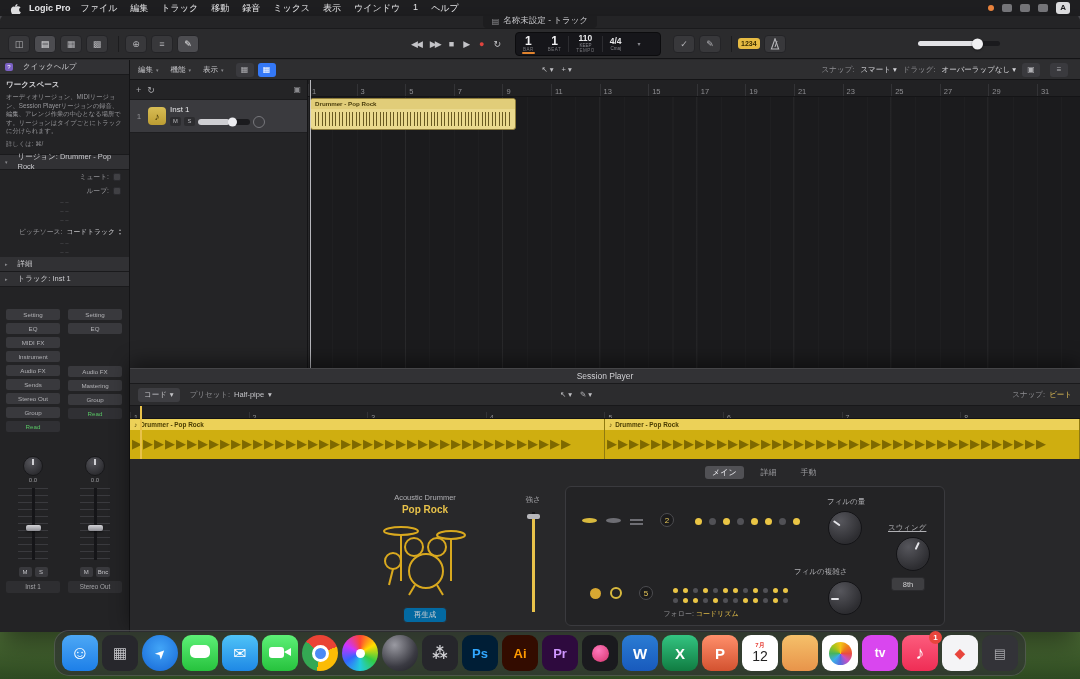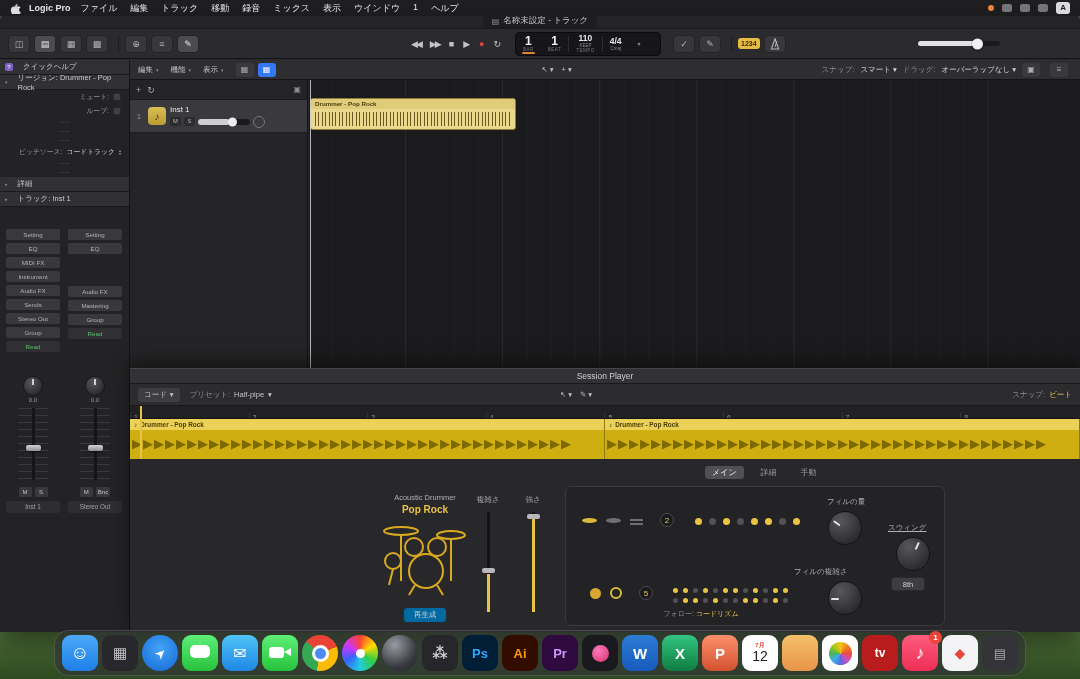--- a/index.html
+++ b/index.html
@@ -202,21 +202,21 @@
   .ic-affinity::after{content:"";position:absolute;width:17px;height:17px;border-radius:50%;background:radial-gradient(circle at 38% 32%,#ff79bd,#d6336c);}
   .ic-word{background:linear-gradient(#2b7cd3,#185abd);}
   .ic-excel{background:linear-gradient(#33c481,#107c41);}
   .ic-ppt{background:linear-gradient(#ff8f6b,#d35230);}
   .ic-calendar{background:#fff;flex-direction:column;gap:0;}
   .cal-m{font-size:6px;color:#e8453c;line-height:7px;font-weight:bold;}
   .cal-d{font-size:14px;color:#222;line-height:15px;font-weight:normal;}
   .ic-orange{background:linear-gradient(#f5c06a,#e8944a);}
   .ic-photos{background:#fff;}
   .ic-photos::after{content:"";position:absolute;width:23px;height:23px;border-radius:50%;background:conic-gradient(#f3c317,#ef7f1a,#ea4d41,#c94fc3,#5a6cde,#3caee8,#47b45f,#a4c519,#f3c317);}
-  .ic-tv{background:#b91c1c;font-size:12px;}
+  .ic-tv{background:#d946ef;font-size:12px;}
   .ic-music{background:linear-gradient(#fc5c7d,#ef2d55);}
   .ic-music .dg{font-size:18px;}
   .ic-acrobat{background:#f4f4f6;color:#e8453c;font-size:14px;}
   .ic-misc{background:#333338;color:#a8a8ac;font-size:13px;}
   .dock-badge{position:absolute;top:-4px;right:-4px;min-width:13px;height:13px;border-radius:7px;background:#e8453c;color:#fff;font-size:8px;font-weight:bold;display:flex;align-items:center;justify-content:center;padding:0 3px;}
 </style>
 </head>
 <body>
 
 <div class="grass"></div>
@@ -338,20 +338,25 @@
     </div>
   </div>
 
   <div class="content">
 
     <div class="inspector">
       <div class="sec-head">
         <span class="qh-icon">?</span>
         <span>クイックヘルプ</span>
       </div>
+      <div class="qh-body">
+        <div class="qh-topic">ワークスペース</div>
+        <div class="qh-text">オーディオリージョン、MIDIリージョン、Session Playerリージョンの録音、編集、アレンジ作業の中心となる場所です。リージョンはタイプごとにトラックに分けられます。</div>
+        <div class="qh-more">詳しくは: ⌘/</div>
+      </div>
 
       <div class="sec-head">
         <span class="chev">▾</span>
         <span>リージョン: Drummer - Pop Rock</span>
       </div>
       <div class="insp-row">
         <span>ミュート:</span>
         <span class="cbox"></span>
       </div>
       <div class="insp-row">
@@ -504,20 +509,21 @@
                     <span class="t-sfill"></span>
                     <span class="t-sknob"></span>
                   </span>
                 <span class="t-pan"></span>
               </div>
             </div>
           </div>
         </div>
 
         <div class="timeline">
+          <div class="ruler"><span>1</span><span>3</span><span>5</span><span>7</span><span>9</span><span>11</span><span>13</span><span>15</span><span>17</span><span>19</span><span>21</span><span>23</span><span>25</span><span>27</span><span>29</span><span>31</span></div>
           <div class="playhead"></div>
           <div class="region-main">
             <div class="rm-head">Drummer - Pop Rock</div>
             <div class="rm-body"></div>
           </div>
         </div>
       </div>
 
       <div class="sp-panel">
         <div class="sp-title">Session Player</div>
@@ -591,27 +597,20 @@
                   <circle cx="18" cy="42" r="8"></circle>
                     <line x1="18" y1="50" x2="14" y2="66"></line>
                   <line x1="40" y1="66" x2="34" y2="76"></line>
                     <line x1="62" y1="66" x2="68" y2="76"></line>
                 </g>
               </svg>
             </div>
             <div><span class="regen">再生成</span></div>
           </div>
 
-          <div class="vslider" style="left:338px;">
-            <span>複雑さ</span>
-            <div class="vs-track">
-              <div class="vs-fill" style="height:38px;"></div>
-              <div class="vs-handle" style="top:56px;"></div>
-            </div>
-          </div>
           <div class="vslider" style="left:383px;">
             <span>強さ</span>
             <div class="vs-track">
               <div class="vs-fill" style="height:94px;"></div>
               <div class="vs-handle" style="top:2px;"></div>
             </div>
           </div>
 
           <div class="pattern-panel">
             <div class="prow prow1">

